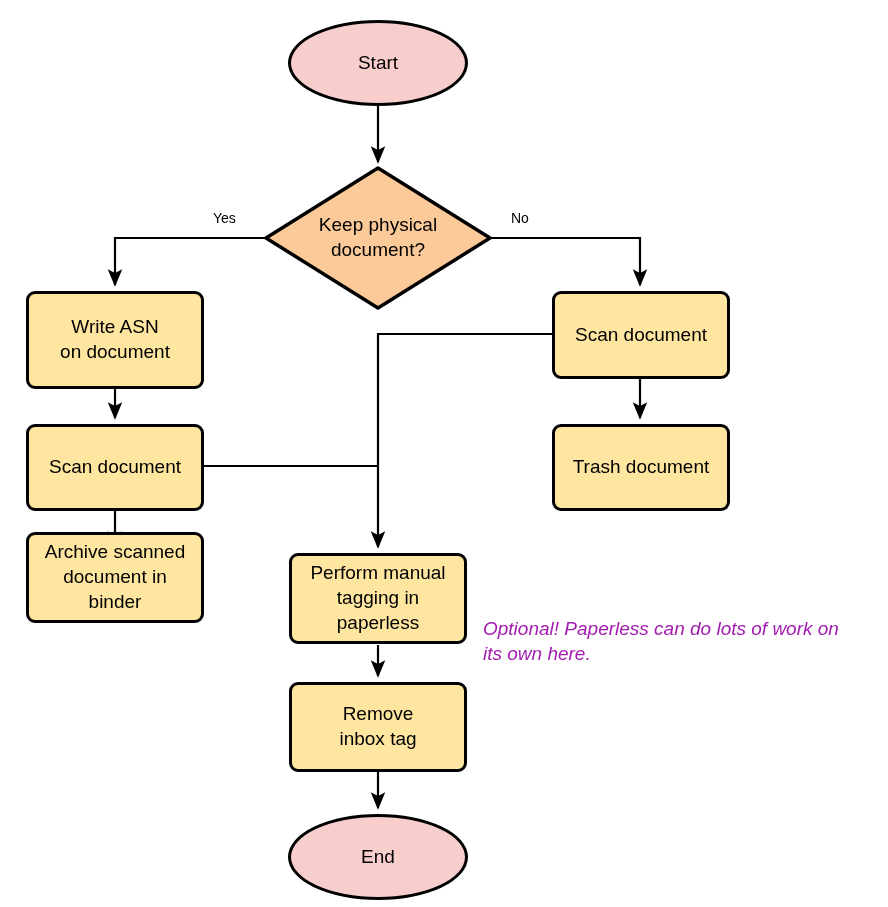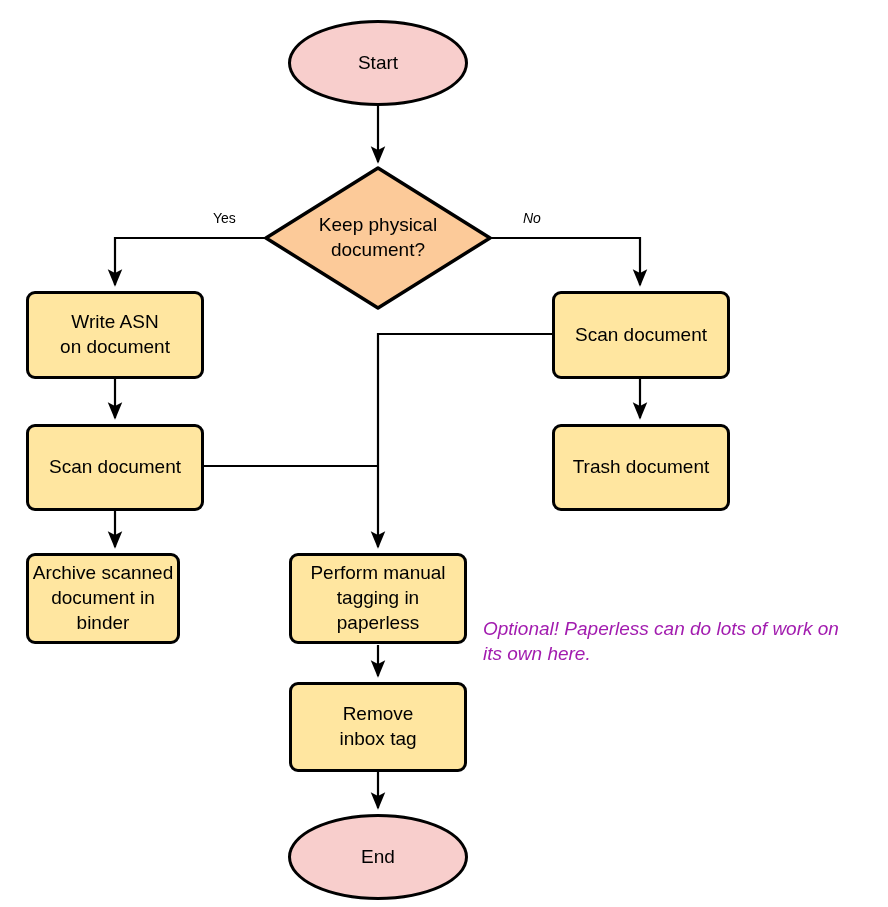--- a/index.html
+++ b/index.html
@@ -108,30 +108,30 @@
 
   <div class="node terminator" style="left:288px; top:20px; width:180px; height:86px;">
     <span>Start</span>
   </div>
 
   <div class="node decision-label" style="left:290px; top:208px; width:176px; height:60px;">
     <span>Keep physical
 document?</span>
   </div>
 
-  <div class="node process" style="left:26px; top:291px; width:178px; height:88px;">
+  <div class="node process" style="left:26px; top:291px; width:178px; height:98px;">
     <span>Write ASN
 on document</span>
   </div>
 
   <div class="node process" style="left:26px; top:424px; width:178px; height:87px;">
     <span>Scan document</span>
   </div>
 
-  <div class="node process" style="left:26px; top:553px; width:154px; height:91px;">
+  <div class="node process" style="left:26px; top:532px; width:178px; height:91px;">
     <span>Archive scanned
 document in
 binder</span>
   </div>
 
   <div class="node process" style="left:552px; top:291px; width:178px; height:88px;">
     <span>Scan document</span>
   </div>
 
   <div class="node process" style="left:289px; top:553px; width:178px; height:91px;">
@@ -150,21 +150,21 @@
   </div>
 
   <div class="node terminator" style="left:288px; top:814px; width:180px; height:86px;">
     <span>End</span>
   </div>
 
   <div class="edge-label" style="left:210px; top:211px;">
     <span>Yes</span>
   </div>
 
-  <div class="edge-label" style="left:520px; top:211px;font-style:italic;">
+  <div class="edge-label" style="left:508px; top:211px;">
     <span>No</span>
   </div>
 
   <div class="note" style="left:483px; top:590px; width:400px;">
     <span>Optional! Paperless can do lots of work on
 its own here.</span>
   </div>
 
 </div>
 

